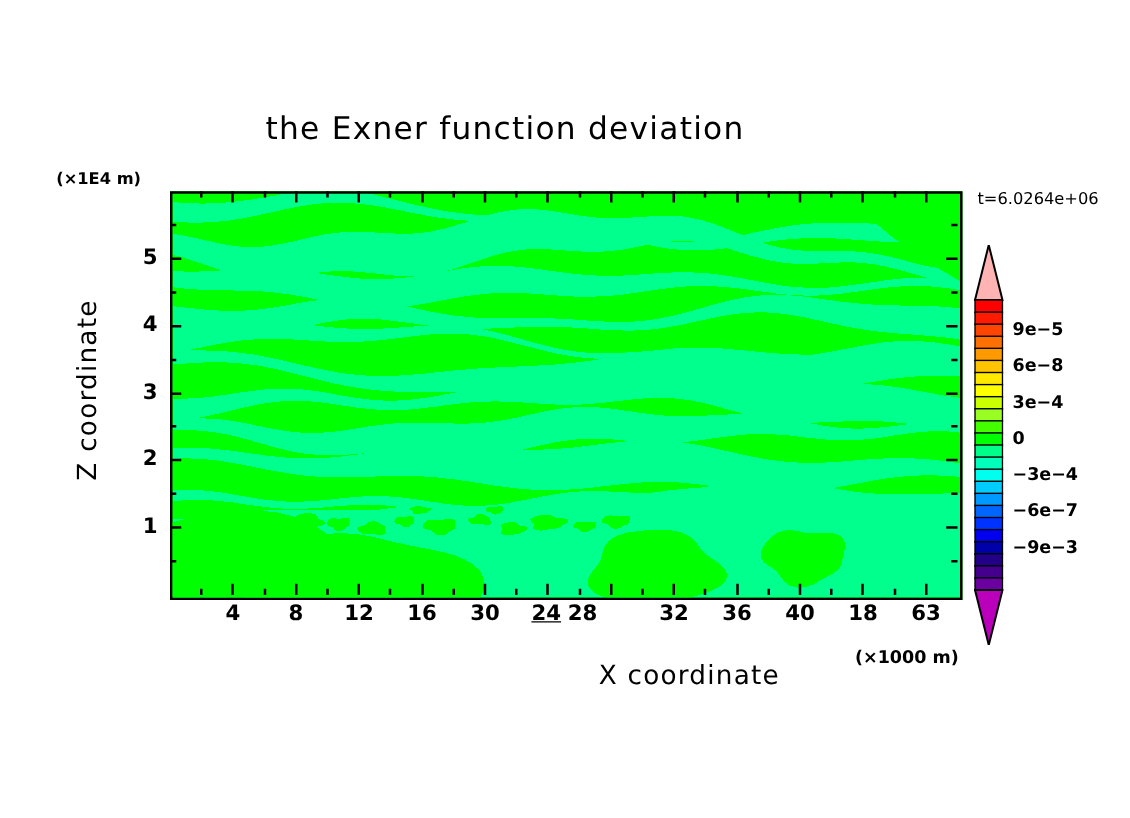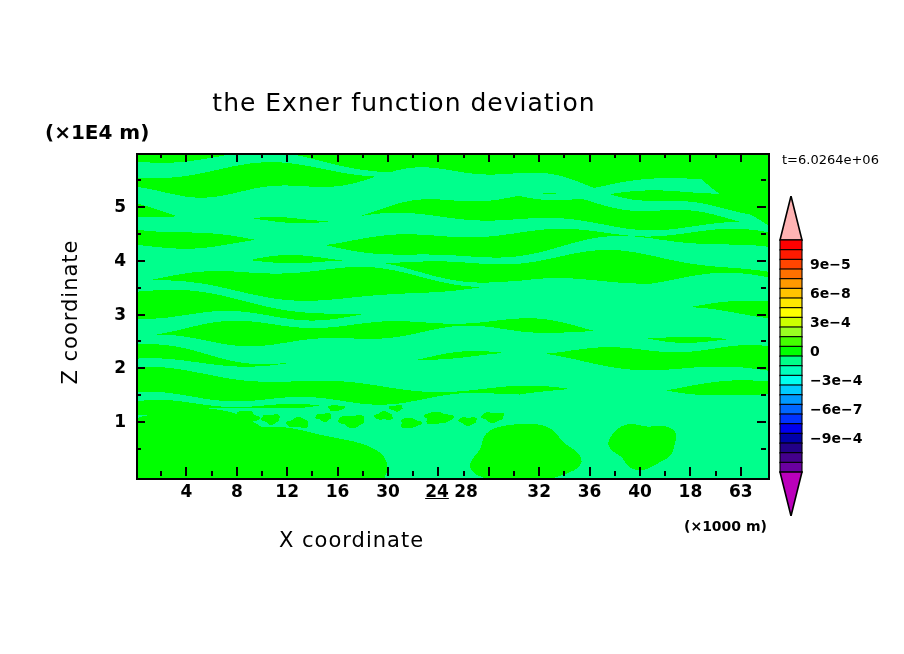--- a/index.html
+++ b/index.html
@@ -15,21 +15,21 @@
 
   
   #title{
     left:0;top:88px;width:904px;text-align:center;
     font-size:25px;letter-spacing:1px;
   }
   
   #title{transform:translateX(-48px);}
 
   
-  #yunit{left:45px;top:120px;font-size:20px;font-weight:bold;}
+  #yunit{left:45px;top:136px;font-size:13px;font-weight:bold;}
 
   
   #tstamp{left:782px;top:152px;font-size:13px;}
 
   
   #plot{
     position:absolute;left:136px;top:153px;width:630px;height:323px;
     border:2px solid #000;box-sizing:content-box;background:#00ff00;
     overflow:hidden;
   }
@@ -41,21 +41,21 @@
   .xtk-min{width:2px;height:5px;}
   .ytk-maj{height:2px;width:9px;}
   .ytk-min{height:2px;width:5px;}
 
   .xlab{position:absolute;font-size:17px;font-weight:bold;text-align:center;
         width:60px;margin-left:-30px;top:481px;}
   .ylab{position:absolute;font-size:17px;font-weight:bold;text-align:right;
         width:40px;left:86px;margin-top:-11px;}
 
   
-  #xtitle{left:279px;top:528px;width:345px;text-align:left;font-size:21px;letter-spacing:1px;}
+  #xtitle{left:279px;top:528px;width:345px;text-align:right;font-size:21px;letter-spacing:1px;}
   #xunit{left:684px;top:518px;font-size:14px;font-weight:bold;}
   #ytitle{
     left:-60px;top:300px;width:260px;text-align:center;font-size:21px;
     transform:rotate(-90deg);transform-origin:center center;letter-spacing:1px;
   }
 
   
   #cbar{position:absolute;left:779px;top:196px;width:24px;height:320px;}
   #cbar svg{display:block;}
   .cblab{position:absolute;left:810px;font-size:14px;font-weight:bold;
@@ -237,16 +237,16 @@
         <polygon points="1,276 23,276 12,320" fill="#bb00bb" stroke="#000" stroke-width="1.6"></polygon>
       </svg>
     </div>
   <div id="cblabels">
       <div class="cblab" style="top: 265.133px;">9e−5</div>
       <div class="cblab" style="top: 294.133px;">6e−8</div>
       <div class="cblab" style="top: 323.133px;">3e−4</div>
       <div class="cblab" style="top: 352.133px;">0</div>
       <div class="cblab" style="top: 381.133px;">−3e−4</div>
       <div class="cblab" style="top: 410.133px;">−6e−7</div>
-      <div class="cblab" style="top: 439.133px;">−9e−4</div>
+      <div class="cblab" style="top: 439.133px;">−9e−3</div>
     </div>
 
 </div>
 
 </body></html>

